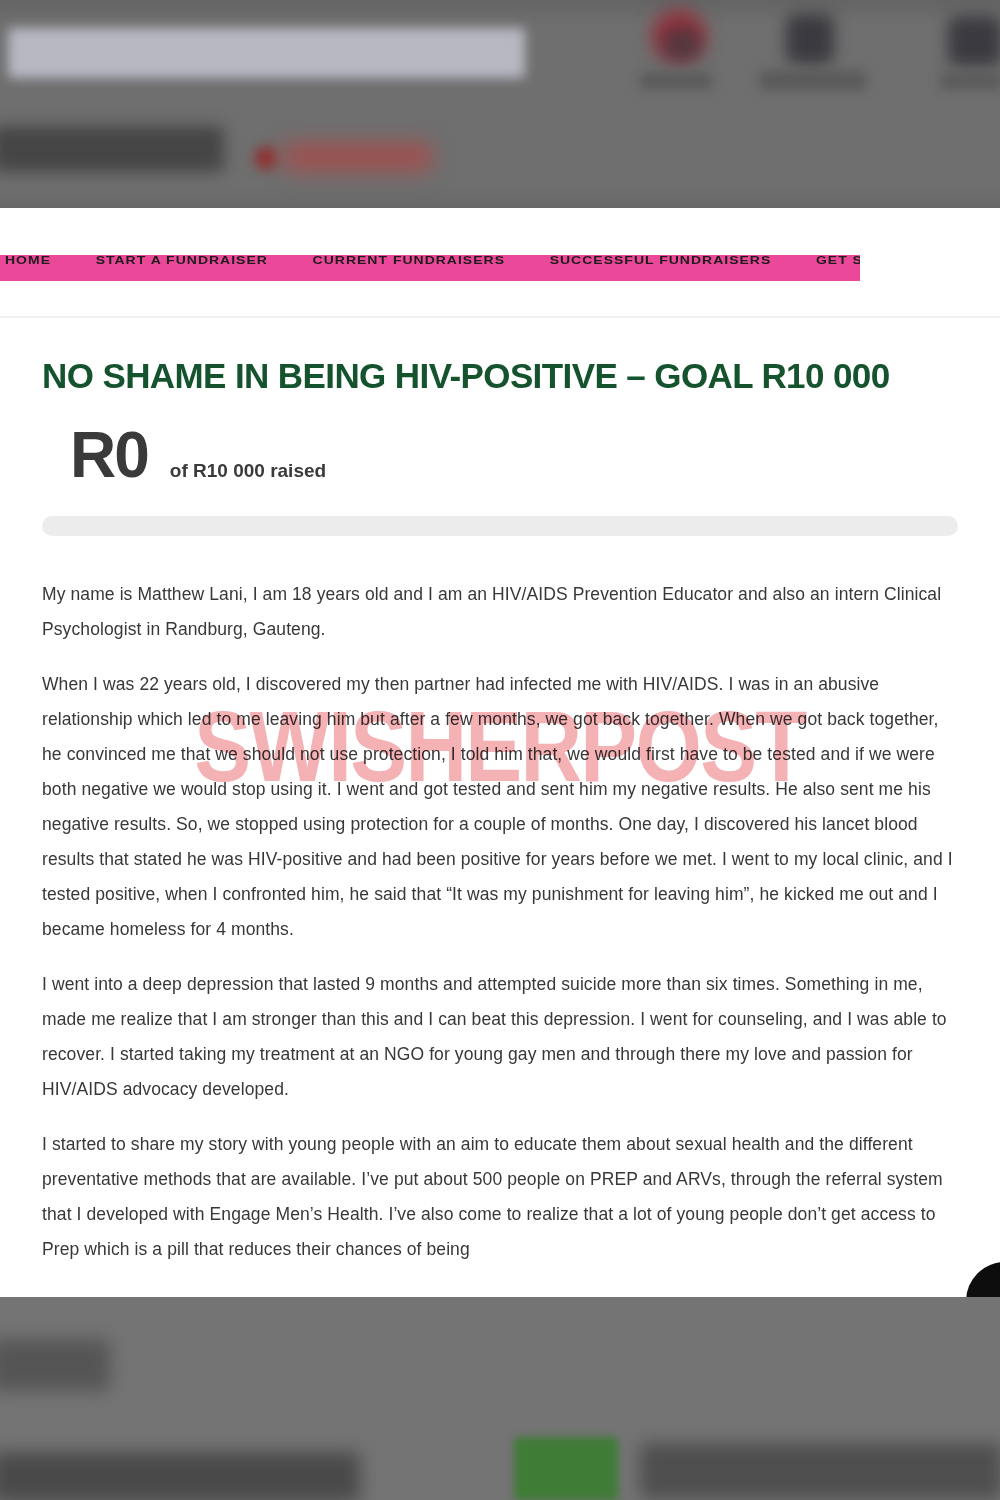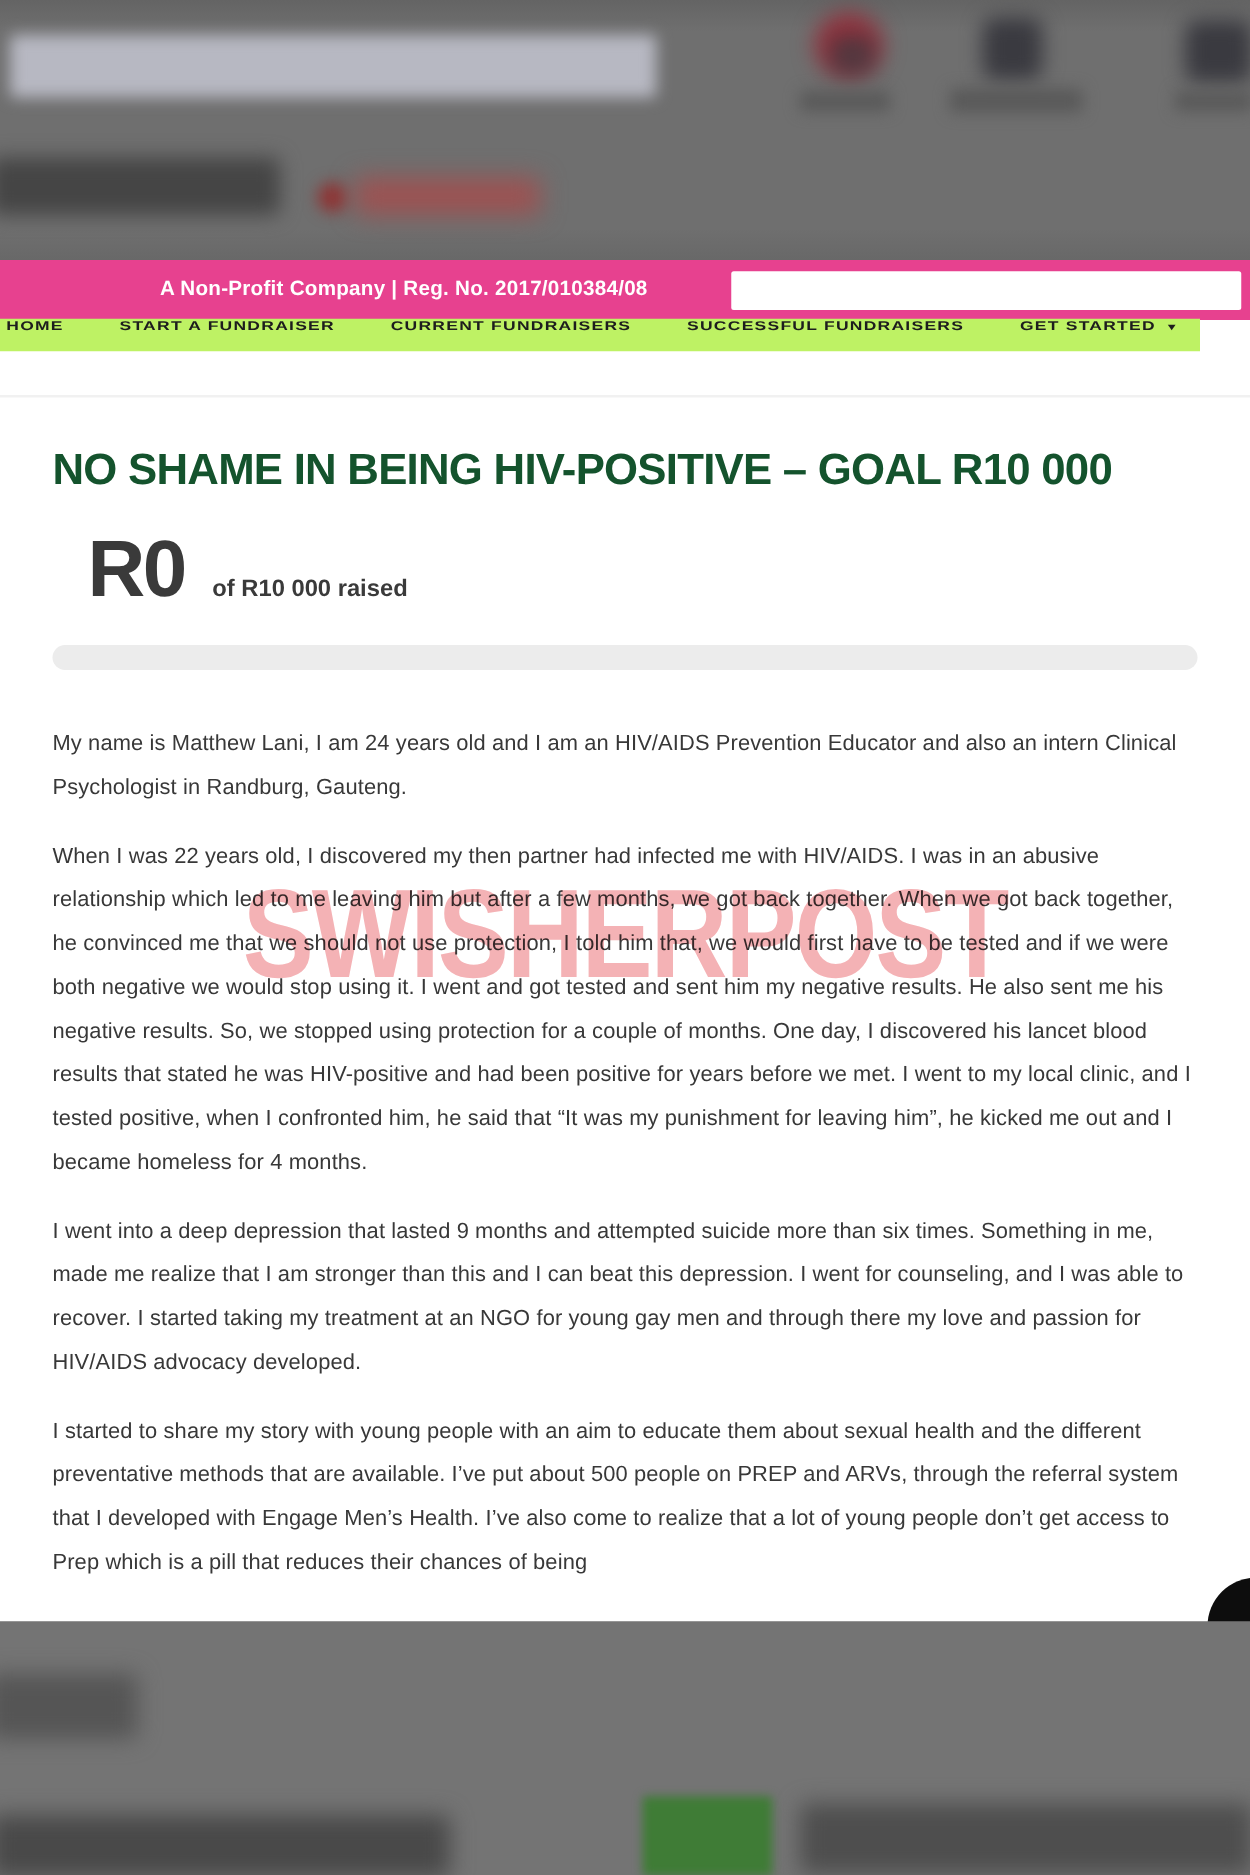--- a/index.html
+++ b/index.html
@@ -31,22 +31,22 @@
     position:absolute; left:128px; top:14px; color:#ffffff;
     font-size:16.5px; font-weight:700; letter-spacing:.2px; white-space:nowrap;
   }
   .search-box {
     position:absolute; left:585px; top:9px; width:408px; height:31px;
     background:#ffffff; border:none; border-radius:2px;
   }
 
   
   .nav {
-    position:absolute; left:0; top:255px; width:960px; height:26px;
-    background:#bef264; z-index:5; overflow:hidden;
+    position:absolute; left:0; top:255px; width:860px; height:26px;
+    background:#ec4899; z-index:5; overflow:hidden;
   }
   .nav-inner {
     display:flex; justify-content:space-between; align-items:flex-start;
     width:1062px; padding-left:5px; transform:scaleY(.72); transform-origin:top left;
   }
   .nav-item {
     font-size:14px; font-weight:700; color:#1d1d1d; letter-spacing:1px;
     white-space:nowrap; cursor:pointer;
   }
   .chev { display:inline-block; margin-left:10px; font-size:11px; }
@@ -109,24 +109,20 @@
     <div class="blob icon-caption" style="left:640px; top:73px; width:72px; height:16px;"></div>
     <div class="blob icon-dark" style="left:786px; top:14px; width:48px; height:50px;"></div>
     <div class="blob icon-caption" style="left:760px; top:71px; width:106px; height:19px;"></div>
     <div class="blob icon-dark" style="left:948px; top:16px; width:54px; height:50px;"></div>
     <div class="blob icon-caption" style="left:940px; top:73px; width:62px; height:16px;"></div>
     <div class="blob page-heading"></div>
     <div class="blob red-dot"></div>
     <div class="blob red-bar"></div>
   </div>
 
-  <div class="pink-banner">
-    <span class="banner-text">A Non-Profit Company | Reg. No. 2017/010384/08</span>
-    <div class="search-box"></div>
-  </div>
 
   <nav class="nav">
     <div class="nav-inner">
       <span class="nav-item">HOME</span>
       <span class="nav-item">START A FUNDRAISER</span>
       <span class="nav-item">CURRENT FUNDRAISERS</span>
       <span class="nav-item">SUCCESSFUL FUNDRAISERS</span>
       <span class="nav-item"><span>GET STARTED</span><span class="chev">▾</span></span>
       <span class="nav-item">ABOUT US</span>
     </div>
@@ -137,21 +133,21 @@
 
   <div class="raised">
     <span class="amount">R0</span><span class="caption">of R10 000 raised</span>
   </div>
 
   <div class="progress" style="background: rgb(236, 236, 236);">
     <div class="progress-fill" style="width: 0%;"></div>
   </div>
 
   <article class="story">
-    <p>My name is Matthew Lani, I am 24 years old and I am an HIV/AIDS Prevention Educator and also an intern Clinical Psychologist in Randburg, Gauteng.</p>
+    <p>My name is Matthew Lani, I am 18 years old and I am an HIV/AIDS Prevention Educator and also an intern Clinical Psychologist in Randburg, Gauteng.</p>
     <p>When I was 22 years old, I discovered my then partner had infected me with HIV/AIDS. I was in an abusive relationship which led to me leaving him but after a few months, we got back together. When we got back together, he convinced me that we should not use protection, I told him that, we would first have to be tested and if we were both negative we would stop using it. I went and got tested and sent him my negative results. He also sent me his negative results. So, we stopped using protection for a couple of months. One day, I discovered his lancet blood results that stated he was HIV-positive and had been positive for years before we met. I went to my local clinic, and I tested positive, when I confronted him, he said that “It was my punishment for leaving him”, he kicked me out and I became homeless for 4 months.</p>
     <p>I went into a deep depression that lasted 9 months and attempted suicide more than six times. Something in me, made me realize that I am stronger than this and I can beat this depression. I went for counseling, and I was able to recover. I started taking my treatment at an NGO for young gay men and through there my love and passion for HIV/AIDS advocacy developed.</p>
     <p>I started to share my story with young people with an aim to educate them about sexual health and the different preventative methods that are available. I’ve put about 500 people on PREP and ARVs, through the referral system that I developed with Engage Men’s Health. I’ve also come to realize that a lot of young people don’t get access to Prep which is a pill that reduces their chances of being</p>
   </article>
 
   <div class="watermark">SWISHERPOST</div>
 
   <div class="chat-circle"></div>
 
   <div class="bottom-blur">

